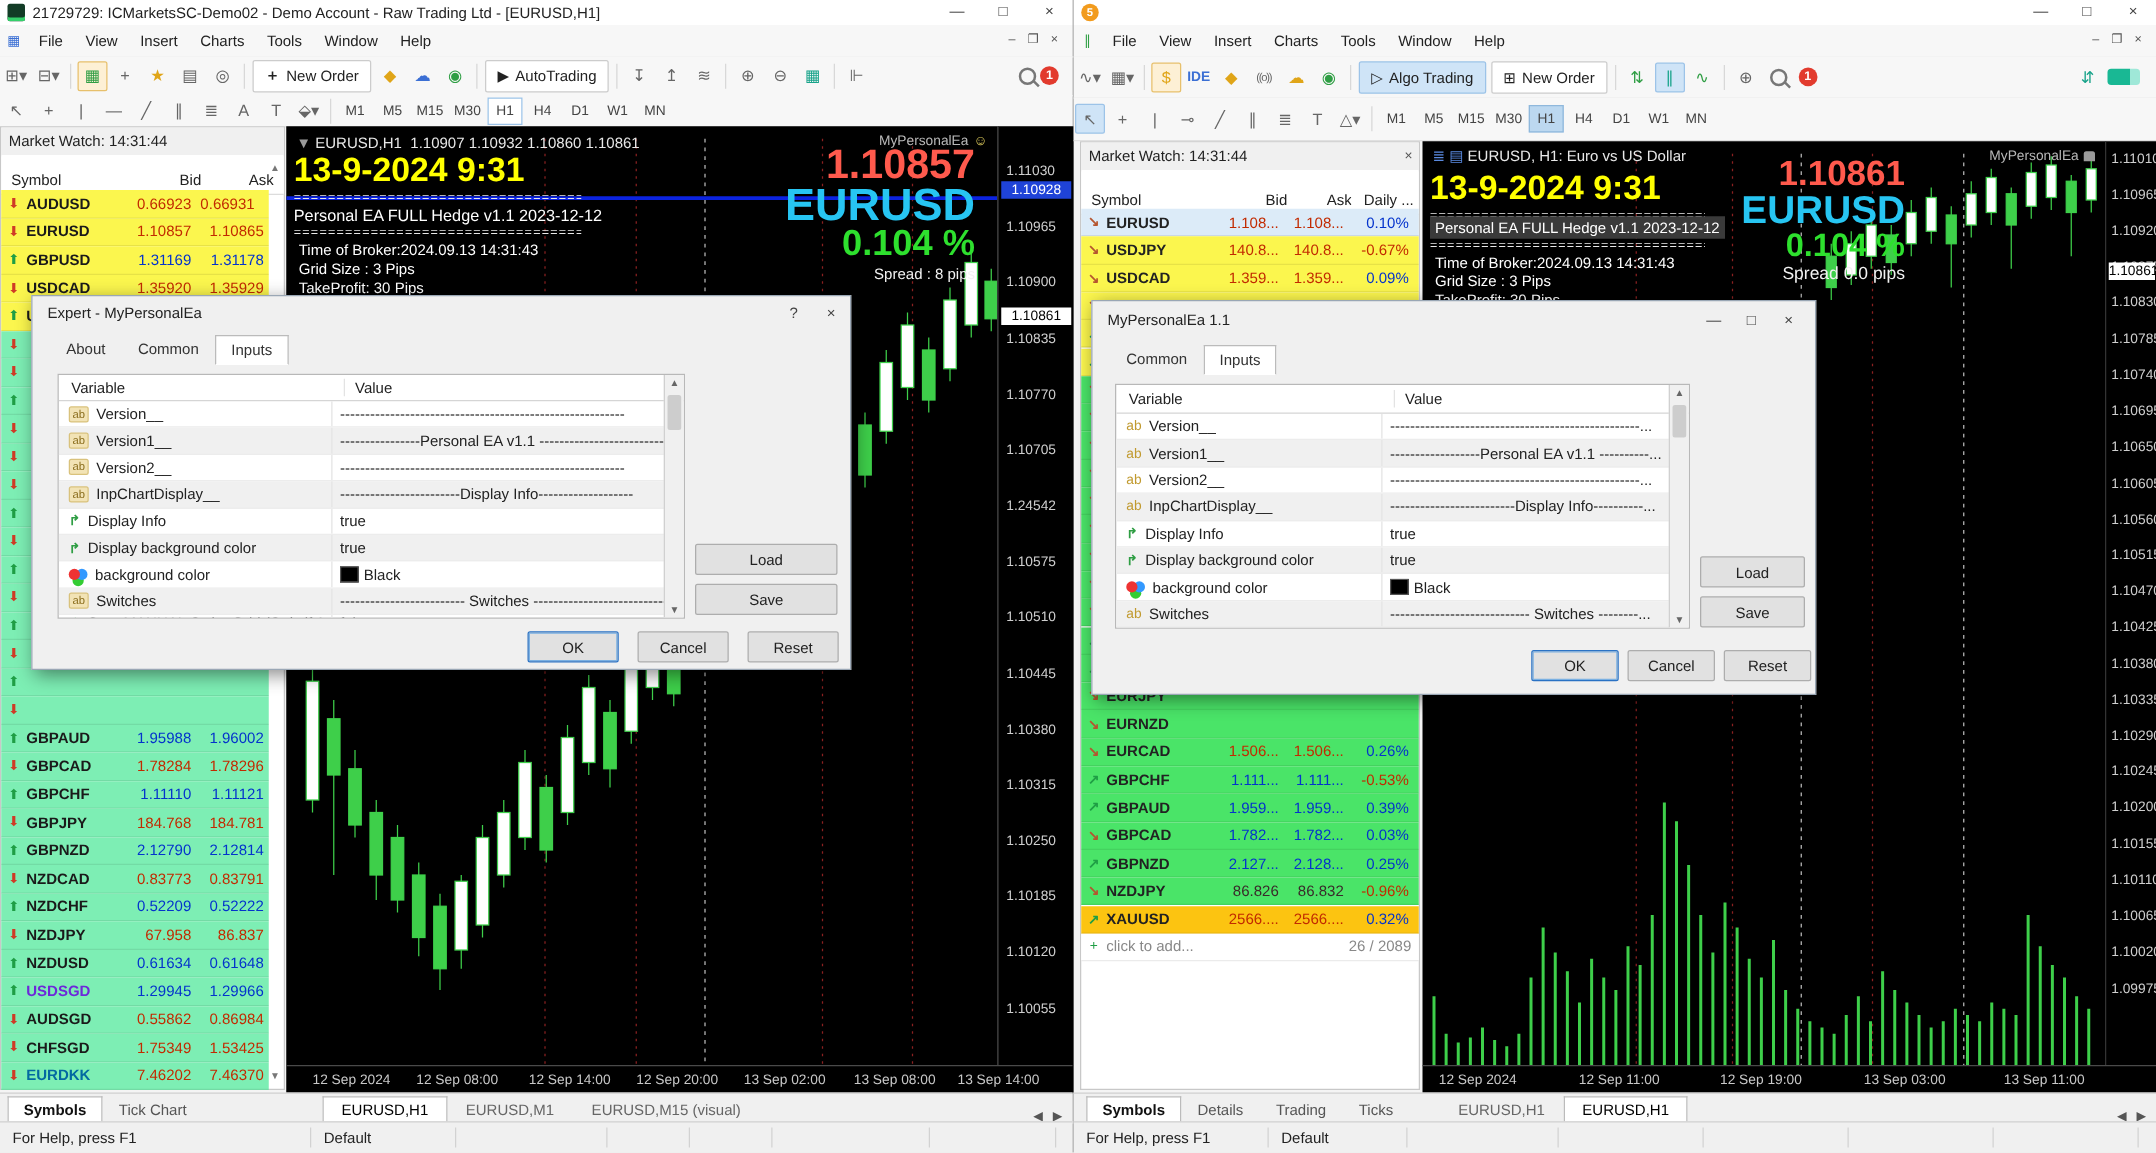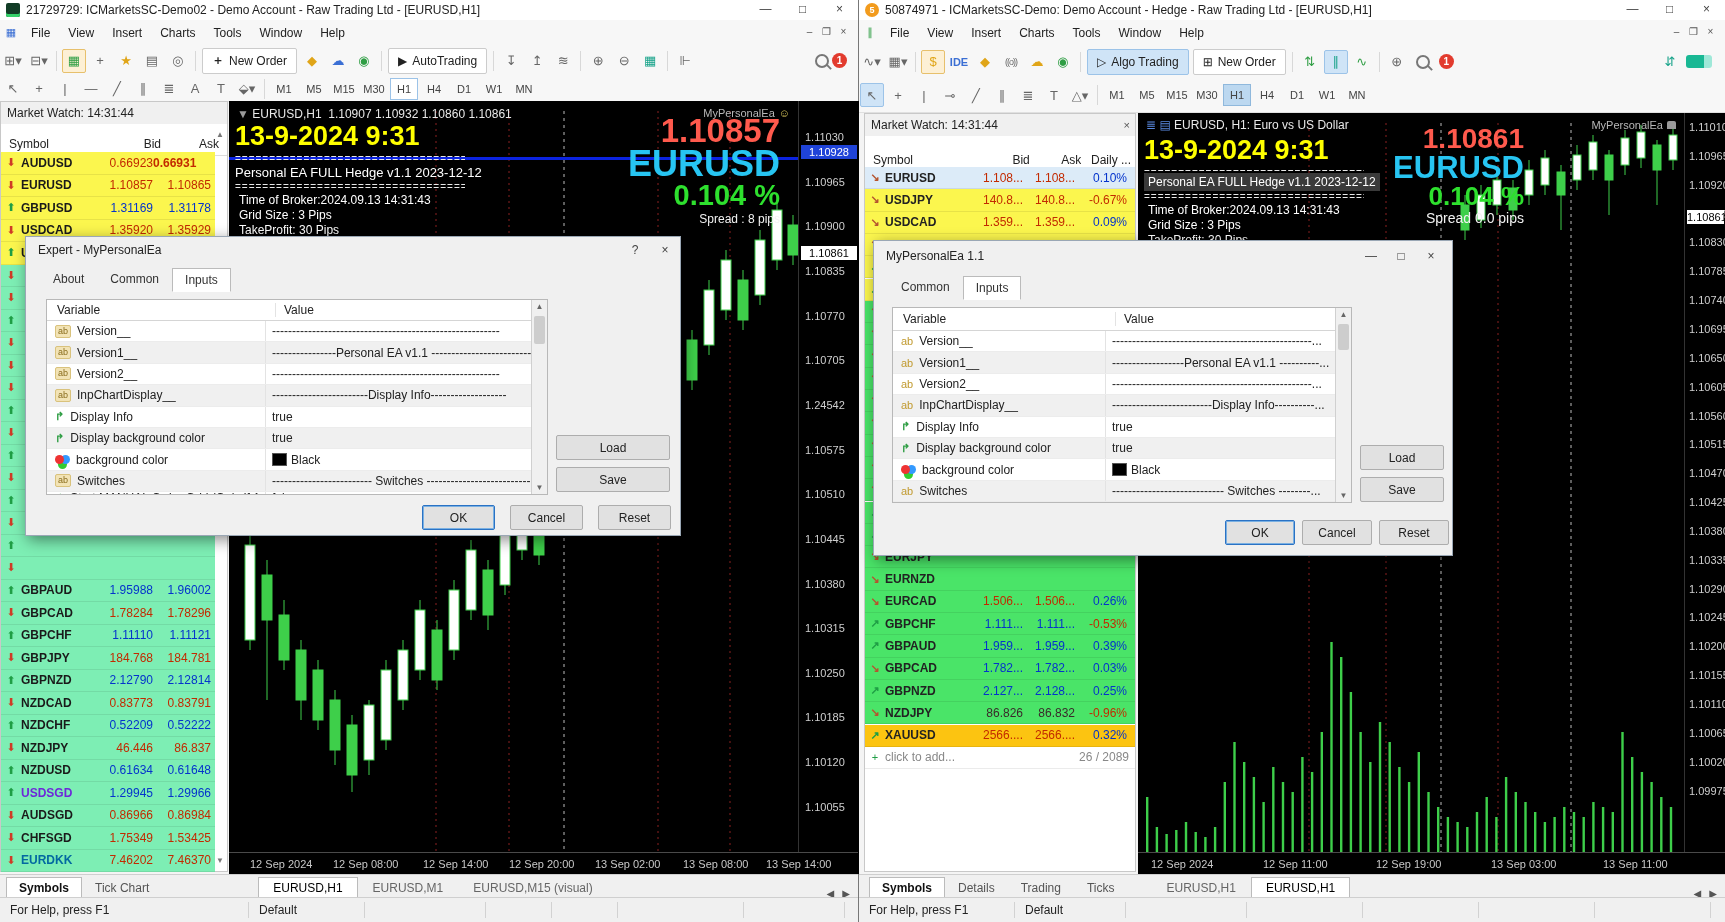--- a/index.html
+++ b/index.html
@@ -202,21 +202,21 @@
     <div class="mw-head" style="top:22px;height:27px">
       <span class="cell" style="width:92px;padding-left:8px">Symbol</span>
       <span class="cell" style="width:60px;text-align:right">Bid</span>
       <span class="cell" style="width:58px;text-align:right">Ask</span>
     </div>
     <div id="lw-mw-rows">
         <div class="mw-row bg-yellow" style="left: 0px; width: 214px; top: 50px; height: 22.5px;">
           <span class="arr arr-down">⬇</span>
           <span class="cell" style="width: 72px; font-weight: bold; color: rgb(26, 26, 26);">AUDUSD</span>
           <span class="cell num-red" style="width: 60px; text-align: right;">0.66923</span>
-          <span class="cell num-red" style="width: 58px; text-align: left; font-weight: bold;">0.66931</span>
+          <span class="cell num-red" style="width: 58px; text-align: center;">0.66931</span>
         </div>
         <div class="mw-row bg-yellow" style="left: 0px; width: 214px; top: 72.5px; height: 22.5px;">
           <span class="arr arr-down">⬇</span>
           <span class="cell" style="width: 72px; font-weight: bold; color: rgb(26, 26, 26);">EURUSD</span>
           <span class="cell num-red" style="width: 60px; text-align: right;">1.10857</span>
           <span class="cell num-red" style="width: 58px; text-align: right;">1.10865</span>
         </div>
         <div class="mw-row bg-yellow" style="left: 0px; width: 214px; top: 95px; height: 22.5px;">
           <span class="arr arr-up">⬆</span>
           <span class="cell" style="width: 72px; font-weight: bold; color: rgb(26, 26, 26);">GBPUSD</span>
@@ -357,39 +357,39 @@
         </div>
         <div class="mw-row bg-green" style="left: 0px; width: 214px; top: 612.5px; height: 22.5px;">
           <span class="arr arr-up">⬆</span>
           <span class="cell" style="width: 72px; font-weight: bold; color: rgb(26, 26, 26);">NZDCHF</span>
           <span class="cell num-blue" style="width: 60px; text-align: right;">0.52209</span>
           <span class="cell num-blue" style="width: 58px; text-align: right;">0.52222</span>
         </div>
         <div class="mw-row bg-green" style="left: 0px; width: 214px; top: 635px; height: 22.5px;">
           <span class="arr arr-down">⬇</span>
           <span class="cell" style="width: 72px; font-weight: bold; color: rgb(26, 26, 26);">NZDJPY</span>
-          <span class="cell num-red" style="width: 60px; text-align: right;">46.446</span>
+          <span class="cell num-red" style="width: 60px; text-align: right;">67.958</span>
           <span class="cell num-red" style="width: 58px; text-align: right;">86.837</span>
         </div>
         <div class="mw-row bg-green" style="left: 0px; width: 214px; top: 657.5px; height: 22.5px;">
           <span class="arr arr-up">⬆</span>
           <span class="cell" style="width: 72px; font-weight: bold; color: rgb(26, 26, 26);">NZDUSD</span>
           <span class="cell num-blue" style="width: 60px; text-align: right;">0.61634</span>
           <span class="cell num-blue" style="width: 58px; text-align: right;">0.61648</span>
         </div>
         <div class="mw-row bg-green" style="left: 0px; width: 214px; top: 680px; height: 22.5px;">
           <span class="arr arr-up">⬆</span>
           <span class="cell" style="width: 72px; font-weight: bold; color: #6d28d9;">USDSGD</span>
           <span class="cell num-blue" style="width: 60px; text-align: right;">1.29945</span>
           <span class="cell num-blue" style="width: 58px; text-align: right;">1.29966</span>
         </div>
         <div class="mw-row bg-green" style="left: 0px; width: 214px; top: 702.5px; height: 22.5px;">
           <span class="arr arr-down">⬇</span>
           <span class="cell" style="width: 72px; font-weight: bold; color: rgb(26, 26, 26);">AUDSGD</span>
-          <span class="cell num-red" style="width: 60px; text-align: right;">0.86966</span>
+          <span class="cell num-red" style="width: 60px; text-align: right;">0.55862</span>
           <span class="cell num-red" style="width: 58px; text-align: right;">0.86984</span>
         </div>
         <div class="mw-row bg-green" style="left: 0px; width: 214px; top: 725px; height: 22.5px;">
           <span class="arr arr-down">⬇</span>
           <span class="cell" style="width: 72px; font-weight: bold; color: rgb(26, 26, 26);">CHFSGD</span>
           <span class="cell num-red" style="width: 60px; text-align: right;">1.75349</span>
           <span class="cell num-red" style="width: 58px; text-align: right;">1.53425</span>
         </div>
         <div class="mw-row bg-green" style="left: 0px; width: 214px; top: 747.5px; height: 22.5px;">
           <span class="arr arr-down">⬇</span>
@@ -671,21 +671,20 @@
     <div class="dbtn" style="left:530px;top:230px;width:112px;height:23px">Save</div>
     <div class="dbtn default" style="left:396px;top:268px;width:71px;height:23px">OK</div>
     <div class="dbtn" style="left:484px;top:268px;width:71px;height:23px">Cancel</div>
     <div class="dbtn" style="left:572px;top:268px;width:71px;height:23px">Reset</div>
   </div>
 </div>
 
 <div class="window" id="win-right">
   <div class="titlebar">
     <span class="app-icon mt5-logo">5</span>
-    <span>50874971 - ICMarketsSC-Demo: Demo Account - Hedge - Raw Trading Ltd - [EURUSD,H1]</span>
     <span class="win-controls">
       <span class="win-btn">—</span>
       <span class="win-btn">□</span>
       <span class="win-btn">×</span>
     </span>
   </div>
   <div class="menubar">
     <span class="ico small green">∥</span>
     <span id="rw-menu" style="display:flex">
         <span class="menu-item">File</span>

